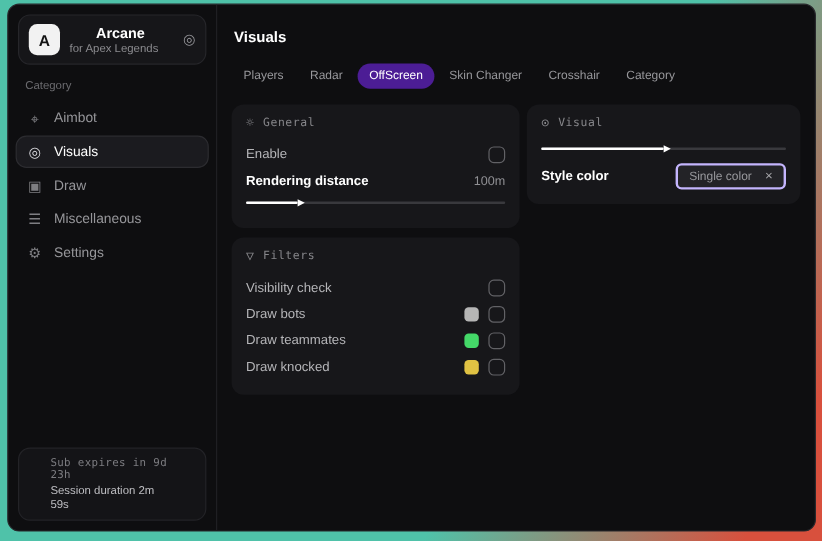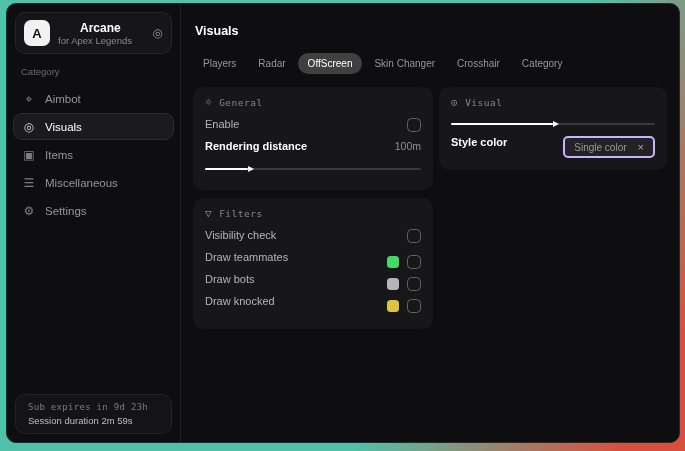--- a/index.html
+++ b/index.html
@@ -30,40 +30,40 @@
   .category { margin:12px 14px 8px; font-size:9.5px; color:#6b6b6f; }
   .nav-item {
     height:27px; margin:1px 6px; padding:0 8px; display:flex; align-items:center; gap:9px;
     color:#96969a; font-size:11.5px; border-radius:9px; border:1px solid transparent; cursor:default;
   }
   .nav-item .nav-icon { width:14px; text-align:center; font-size:12px; color:#7e7e82; line-height:1; }
   .nav-item.selected { background:#1b1b1f; border-color:#2c2c30; color:#ffffff; }
   .nav-item.selected .nav-icon { color:#dcdce0; }
   .side-footer {
     position:absolute; left:8px; right:8px; bottom:8px; background:#141417;
-    border:1px solid #232327; border-radius:10px; padding:7px 12px;
+    border:1px solid #232327; border-radius:10px; padding:7px 26px;
   }
   .footer-line1 { font-family:"DejaVu Sans Mono", monospace; font-size:9px; color:#7c7c80; letter-spacing:.3px; }
   .footer-line2 { font-size:9.5px; color:#bfbfc3; margin-top:3px; }
   
   .main { flex:1; padding:12px 12px; position:relative; }
   .main-title { font-size:12.5px; font-weight:bold; color:#ffffff; margin:8px 0 15px 2px; }
   .tabs { display:flex; gap:2px; margin-bottom:13px; }
   .tab { padding:5px 10px; font-size:10px; color:#97979b; border-radius:999px; white-space:nowrap; }
-  .tab.active { background:#404040; color:#ffffff; }
+  .tab.active { background:#4c1d95; color:#ffffff; }
   .cards { display:flex; gap:6px; align-items:flex-start; }
   .col-left { width:240px; display:flex; flex-direction:column; gap:8px; flex-shrink:0; }
   .col-right { flex:1; }
   .card { background:#17171a; border-radius:10px; padding:10px 12px 12px; width:100%; }
   .card-header {
     display:flex; align-items:center; gap:7px; font-family:"DejaVu Sans Mono", monospace;
     font-size:9.5px; color:#86868a; letter-spacing:.5px; margin-bottom:10px;
   }
   .card-header .hdr-icon { font-size:11px; line-height:1; }
-  .row { display:flex; justify-content:space-between; min-height:22px; }
+  .row { display:flex; align-items:center; justify-content:space-between; min-height:22px; }
   .row-label { font-size:11px; color:#b5b5b8; }
   .row-label.strong { color:#ffffff; font-weight:bold; }
   .row-value { font-size:10.5px; color:#8f8f93; }
   .checkbox {
     width:14px; height:14px; border:1.5px solid #626266; border-radius:4.5px;
     background:transparent; flex-shrink:0; cursor:pointer;
   }
   .row-right { display:flex; align-items:center; gap:8px; }
   .swatch { width:12px; height:12px; border-radius:3.5px; }
   .slider { position:relative; height:12px; margin:1px 0 3px; display:flex; align-items:center; cursor:pointer; }
@@ -102,21 +102,21 @@
     <div class="nav-item">
       <span class="nav-icon">⌖</span>
       <span>Aimbot</span>
     </div>
     <div class="nav-item selected">
       <span class="nav-icon">◎</span>
       <span>Visuals</span>
     </div>
     <div class="nav-item">
       <span class="nav-icon">▣</span>
-      <span>Items</span>
+      <span>Draw</span>
     </div>
     <div class="nav-item">
       <span class="nav-icon">☰</span>
       <span>Miscellaneous</span>
     </div>
     <div class="nav-item">
       <span class="nav-icon">⚙</span>
       <span>Settings</span>
     </div>
 
@@ -165,30 +165,30 @@
         <div class="card">
           <div class="card-header">
             <span class="hdr-icon">▽</span>
             <span>Filters</span>
           </div>
           <div class="row">
             <span class="row-label">Visibility check</span>
             <span class="checkbox"></span>
           </div>
           <div class="row">
+            <span class="row-label">Draw bots</span>
+            <span class="row-right">
+              <span class="swatch" style="background-color: rgb(181, 181, 181);"></span>
+              <span class="checkbox"></span>
+            </span>
+          </div>
+          <div class="row">
             <span class="row-label">Draw teammates</span>
             <span class="row-right">
               <span class="swatch" style="background-color: rgb(68, 216, 104);"></span>
-              <span class="checkbox"></span>
-            </span>
-          </div>
-          <div class="row">
-            <span class="row-label">Draw bots</span>
-            <span class="row-right">
-              <span class="swatch" style="background-color: rgb(181, 181, 181);"></span>
               <span class="checkbox"></span>
             </span>
           </div>
           <div class="row">
             <span class="row-label">Draw knocked</span>
             <span class="row-right">
               <span class="swatch" style="background-color: rgb(224, 194, 67);"></span>
               <span class="checkbox"></span>
             </span>
           </div>

